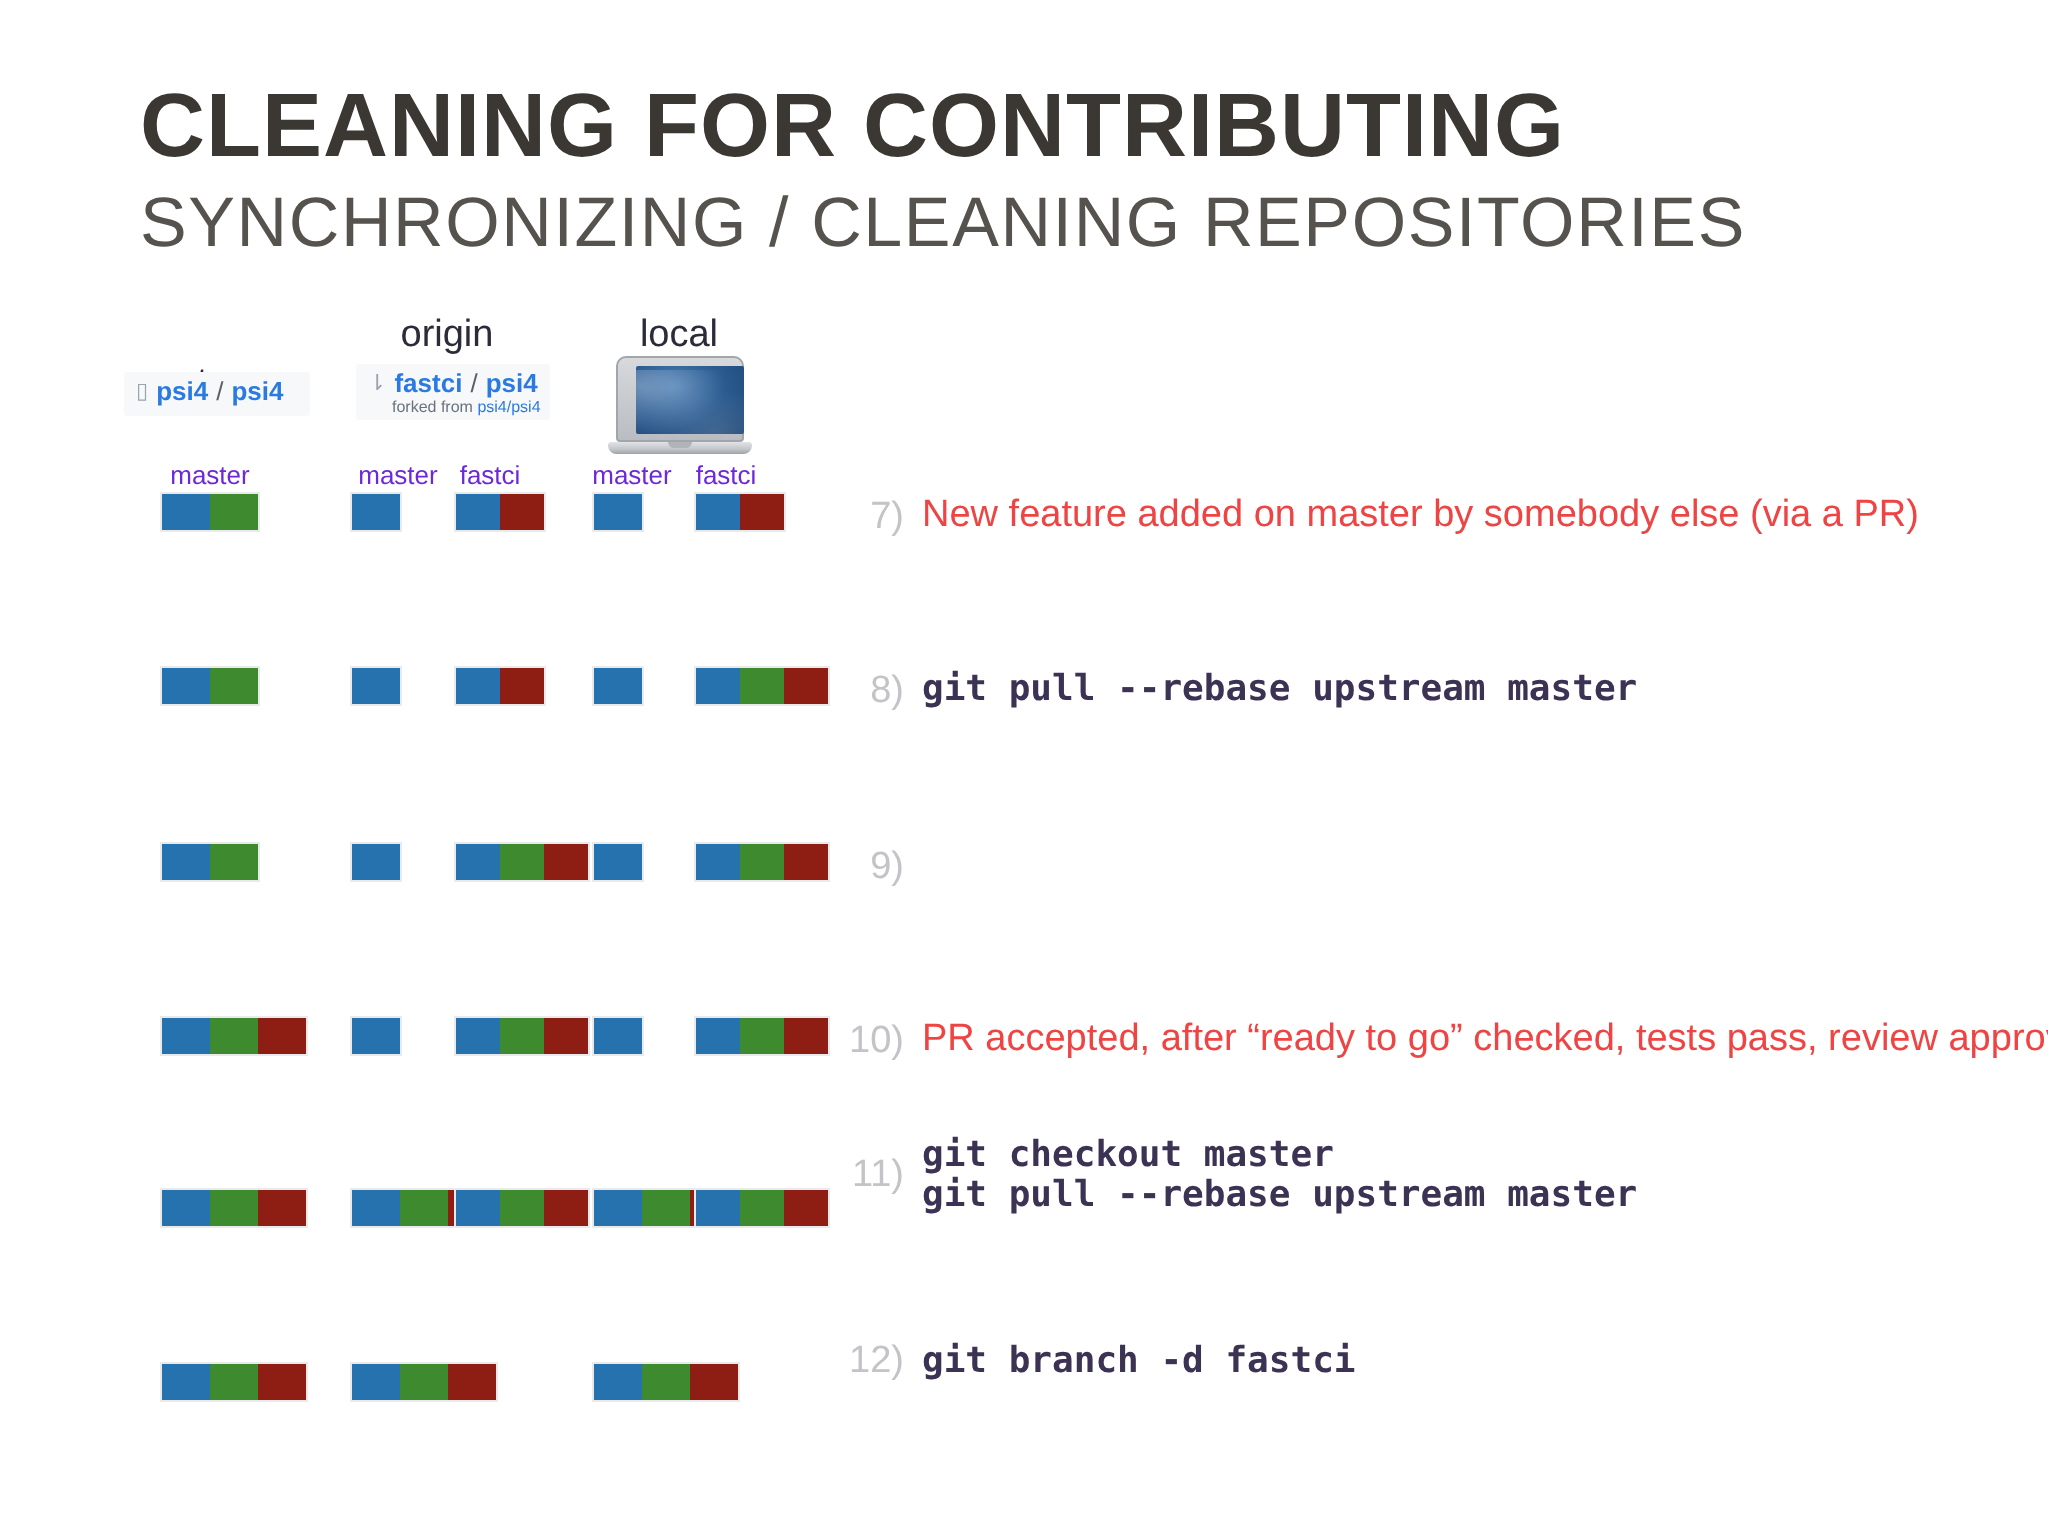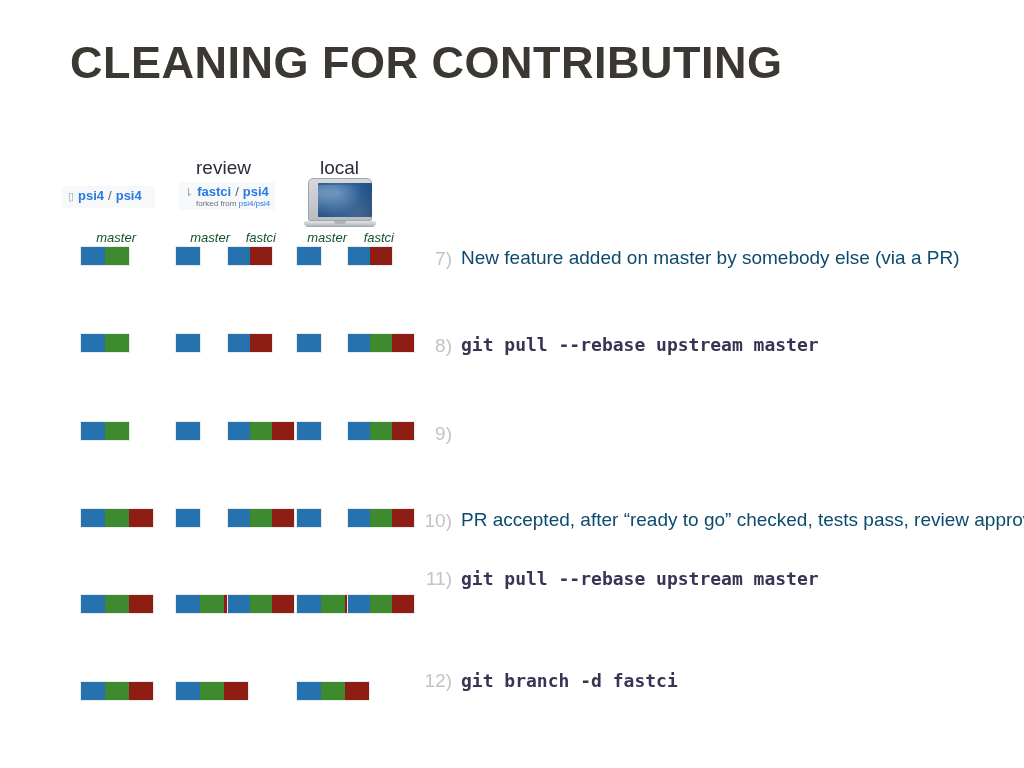--- a/index.html
+++ b/index.html
@@ -100,21 +100,21 @@
     border-radius:2px 2px 5px 5px;
   }
   .laptop .notch{
     position:absolute;left:30px;top:43px;width:12px;height:3px;
     background:#b0b3b8;border-radius:0 0 3px 3px;
   }
 
   
   .branch-label{
     position:absolute;
-    font-size:13px;color:#14532d;text-align:right;white-space:nowrap;font-style:italic;
+    font-size:13px;color:#6d28d9;text-align:center;white-space:nowrap;
   }
 
   
   .bar{
     position:absolute;
     height:20px;
     display:flex;
     box-sizing:border-box;
     border:1px solid #e9eaec;
     background:#ffffff;
@@ -144,35 +144,36 @@
   .mono{
     font-family:"DejaVu Sans Mono", monospace;
     font-weight:bold;
     font-size:18px;
     color:#3c3354;
     letter-spacing:0px;
   }
   .plain{
     font-family:"Liberation Sans", sans-serif;
     font-size:19px;
-    color:#0c4a6e;
+    color:#ef4444;
   }
   .cmdline{line-height:1.10;}
 </style>
 </head>
 <body>
 
 <div class="slide">
 
   <div class="title-block">
     <div class="title-main">CLEANING FOR CONTRIBUTING</div>
+    <div class="title-sub">SYNCHRONIZING / CLEANING REPOSITORIES</div>
   </div>
 
   <div class="col-head" style="left:40px;top:157px;width:135px;margin-top:24px;">upstream</div>
-  <div class="col-head" style="left:156px;top:157px;width:135px;">review</div>
+  <div class="col-head" style="left:156px;top:157px;width:135px;">origin</div>
   <div class="col-head" style="left:272px;top:157px;width:135px;">local</div>
 
   <div class="repo-badge" style="left:62px;top:186px;width:93px;height:22px;">
     <div class="repo-line">
       <span class="repo-ico">▯</span>
       <span class="repo-owner">psi4</span>
       <span class="repo-sep">/</span>
       <span class="repo-name">psi4</span>
     </div>
   </div>
@@ -340,20 +341,21 @@
       <div class="step" style="left: 420px; top: 423px;">
         <div class="step-num">9)</div>
       </div>
       <div class="step" style="left: 420px; top: 510px;">
         <div class="step-num">10)</div>
         <div class="step-body"><span class="plain">PR accepted, after “ready to go” checked, tests pass, review approvals</span></div>
       </div>
       <div class="step" style="left: 420px; top: 568px; align-items: center;">
         <div class="step-num">11)</div>
         <div class="step-body cmdline">
+          <div class="mono">git checkout master</div>
           <div class="mono">git pull --rebase upstream master</div>
         </div>
       </div>
       <div class="step" style="left: 420px; top: 670px; align-items: center;">
         <div class="step-num">12)</div>
         <div class="step-body cmdline">
           <div class="mono">git branch -d fastci</div>
         </div>
       </div>
     </div>

